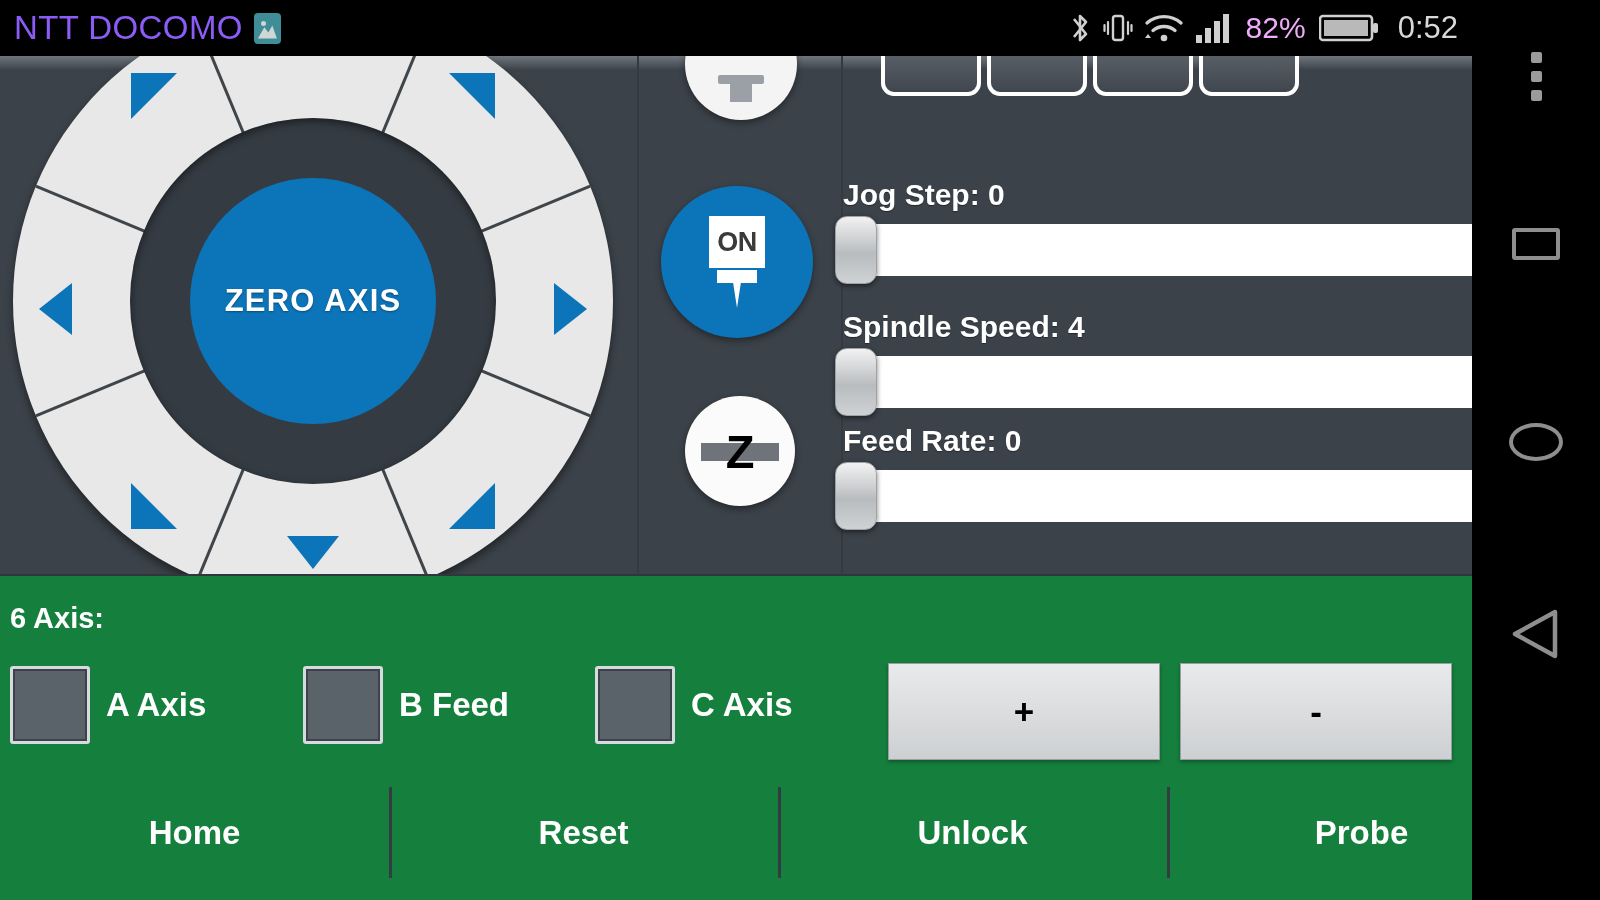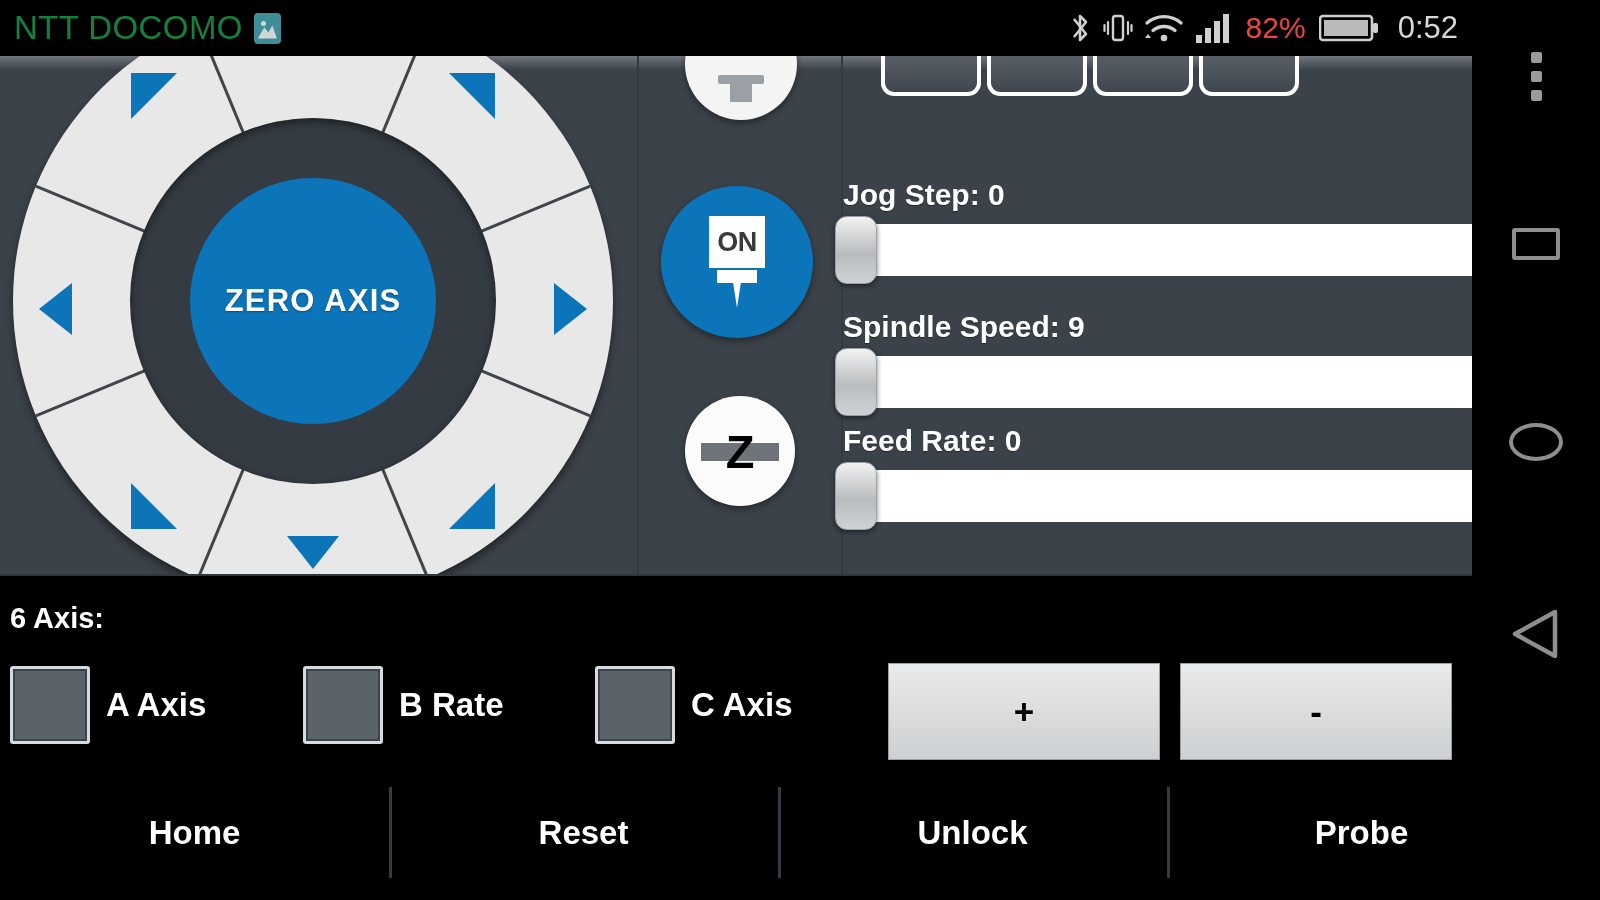--- a/index.html
+++ b/index.html
@@ -7,25 +7,25 @@
   body{ font-family:"Liberation Sans", sans-serif; }
 
   #screen{ position:relative; width:1600px; height:900px; background:#000; }
 
   
   #statusbar{
     position:absolute; left:0; top:0; width:1472px; height:56px;
     background:#000; color:#d4d4d4;
     display:flex; align-items:center; padding:0 14px;
   }
-  #carrier{ font-size:33px; letter-spacing:.4px; color:#15803d; white-space:nowrap;}
+  #carrier{ font-size:33px; letter-spacing:.4px; color:#8b5cf6; white-space:nowrap;}
   .sb-spacer{ flex:1; }
   .sb-icons{ display:flex; align-items:center; gap:11px; }
   .sb-icons svg{ display:block; }
-  #battpct{ font-size:30px; color:#ef4444; margin:0 2px 0 4px;}
+  #battpct{ font-size:30px; color:#f0abfc; margin:0 2px 0 4px;}
   #clock{ font-size:31px; color:#d8d8d8; margin-left:8px; }
   #photoicon{
     width:27px; height:31px; margin-left:11px; border-radius:4px;
     background:#3f8e97; position:relative; display:inline-block;
   }
   #photoicon::after{
     content:""; position:absolute; left:4px; top:5px; right:4px; bottom:5px;
     background:#cfd6d6; clip-path:polygon(0 100%,34% 47%,55% 72%,76% 38%,100% 100%);
   }
   #photoicon::before{
@@ -142,21 +142,21 @@
      border-radius:12px;
      background:linear-gradient(#f2f2f2,#b9bcbf 55%,#cfd2d4);
      box-shadow:0 2px 5px rgba(0,0,0,.5); border:1px solid #9ea2a6; }
   #grp-jog{ top:122px; }
   #grp-spd{ top:254px; }
   #grp-feed{ top:368px; }
 
   
   #lowerpanel{
     position:absolute; left:0; top:518px; width:1472px; height:326px;
-    background:#000000; border-top:2px solid #2f363c;
+    background:#15803d; border-top:2px solid #2f363c;
   }
   #axislabel{ position:absolute; left:10px; top:26px; color:#fff;
     font-size:29px; font-weight:bold; }
   .cbrow{ position:absolute; top:90px; left:0; width:900px; height:92px; }
   .cbitem{ position:absolute; display:flex; align-items:center; }
   .cbox{ width:80px; height:78px; background:#5a626a;
     border:3px solid #d7dade; border-radius:3px;
     box-shadow:inset 0 0 0 2px #3c434a; }
   .cblabel{ color:#fff; font-size:33px; font-weight:bold; margin-left:16px; white-space:nowrap;}
   #cb-a{ left:10px; } #cb-b{ left:303px; } #cb-c{ left:595px; }
@@ -303,21 +303,21 @@
         </div>
 
         <div class="sl-group" id="grp-jog">
           <div class="sl-label">Jog Step: 0</div>
           <div class="sl-track">
             <div class="sl-thumb"></div>
           </div>
         </div>
 
         <div class="sl-group" id="grp-spd">
-          <div class="sl-label">Spindle Speed: 9</div>
+          <div class="sl-label">Spindle Speed: 4</div>
           <div class="sl-track">
             <div class="sl-thumb"></div>
           </div>
         </div>
 
         <div class="sl-group" id="grp-feed">
           <div class="sl-label">Feed Rate: 0</div>
           <div class="sl-track">
             <div class="sl-thumb"></div>
           </div>
@@ -328,21 +328,21 @@
     <div id="lowerpanel">
       <div id="axislabel">6 Axis:</div>
 
       <div class="cbrow">
         <div class="cbitem" id="cb-a">
           <div class="cbox"></div>
           <div class="cblabel">A Axis</div>
         </div>
         <div class="cbitem" id="cb-b">
           <div class="cbox"></div>
-          <div class="cblabel">B Rate</div>
+          <div class="cblabel">B Feed</div>
         </div>
         <div class="cbitem" id="cb-c">
           <div class="cbox"></div>
           <div class="cblabel">C Axis</div>
         </div>
       </div>
 
       <div class="pmbtn" id="btn-plus">+</div>
       <div class="pmbtn" id="btn-minus">-</div>
 

